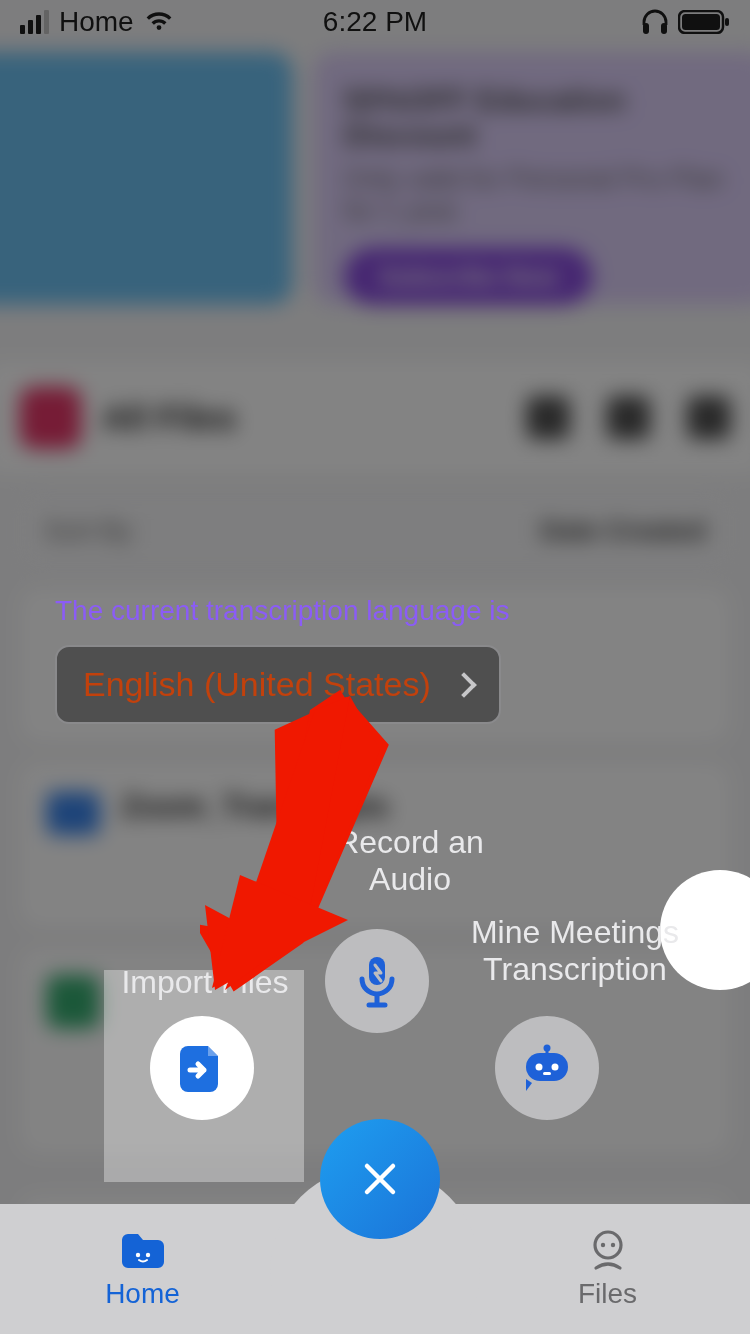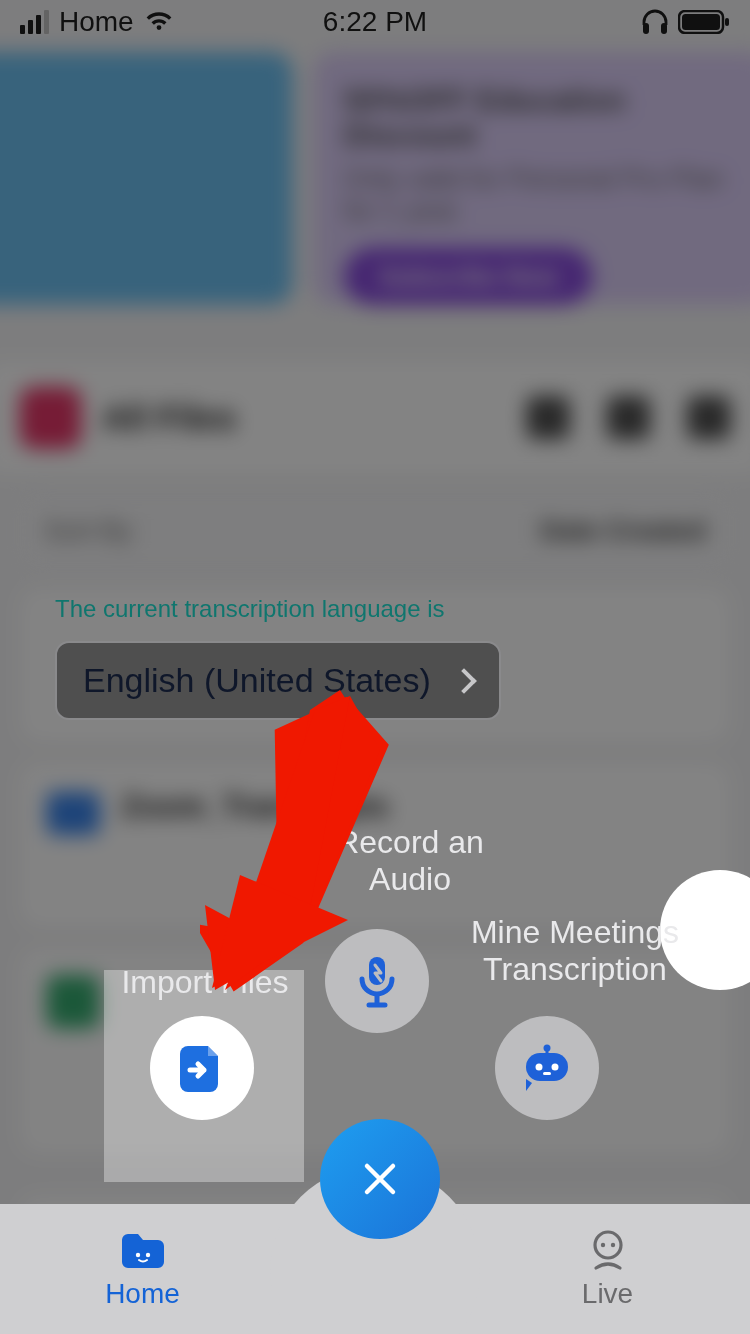--- a/index.html
+++ b/index.html
@@ -35,22 +35,22 @@
   .card2 .fi{width:52px;height:42px;background:#1e73e8;border-radius:8px;display:inline-block;vertical-align:middle}
   .card2 .tx{font-size:30px;font-weight:800;margin-left:16px}
   .card3{top:940px; height:200px}
   .card3 .fi{width:52px;height:52px;background:#1aa05c;border-radius:10px;display:inline-block}
   .card4{top:1180px; height:100px}
 
   .dim { position:absolute; inset:0; background:rgba(30,30,30,.55); z-index:30; }
 
   
   .langbox { position:absolute; z-index:40; top:595px; left:55px; right:55px; }
-  .langtext { color:#0f766e; font-size:24px; font-weight:400; }
-  .langbtn { margin-top:18px; display:inline-flex; align-items:center; gap:24px; padding:18px 26px; border:2px solid #8a8a8c; border-radius:14px; background:rgba(50,50,50,.65); color:#0f172a; font-size:34px; }
+  .langtext { color:#8b5cf6; font-size:28px; font-weight:400; }
+  .langbtn { margin-top:18px; display:inline-flex; align-items:center; gap:24px; padding:18px 26px; border:2px solid #8a8a8c; border-radius:14px; background:rgba(50,50,50,.65); color:#c2410c; font-size:34px; }
   .chev-r { width:18px;height:18px;border-top:4px solid #c7c7c9;border-right:4px solid #c7c7c9;transform:rotate(45deg); }
 
   
   .fab-area { position:absolute; z-index:50; left:0; right:0; bottom:0; height:560px; }
   .fab-label { position:absolute; color:#e9e9eb; font-size:32px; font-weight:400; text-align:center; }
   .fab-label.rec { left:300px; top:50px; width:220px; }
   .fab-label.live { left:440px; top:140px; width:270px; }
   .fab-label.import { left:110px; top:190px; width:190px; }
   .fab-btn { position:absolute; width:104px; height:104px; border-radius:52px; background:#bdbdbf; display:flex; align-items:center; justify-content:center; }
   .fab-btn svg { display:block; }
@@ -177,21 +177,21 @@
     <div style="width:180px"></div>
     <div class="tab">
       <span class="ic">
         <svg width="44" height="44" viewBox="0 0 44 44">
             <circle cx="22" cy="17" r="13" stroke="#6a6a6c" stroke-width="3.2" fill="none"></circle>
             <circle cx="17" cy="17" r="2.2" fill="#6a6a6c"></circle>
             <circle cx="27" cy="17" r="2.2" fill="#6a6a6c"></circle>
             <path d="M10 40q12-8 24 0" stroke="#6a6a6c" stroke-width="3.2" fill="none" stroke-linecap="round"></path>
           </svg>
       </span>
-      <span>Live</span>
+      <span>Files</span>
     </div>
   </div>
 
   <div class="fab-area">
     <div class="fab-label rec">Record an Audio</div>
     <div class="fab-label import">Import Files</div>
     <div class="fab-label live">Mine Meetings Transcription</div>
 
     <div class="fab-btn fab-rec">
       <span>

